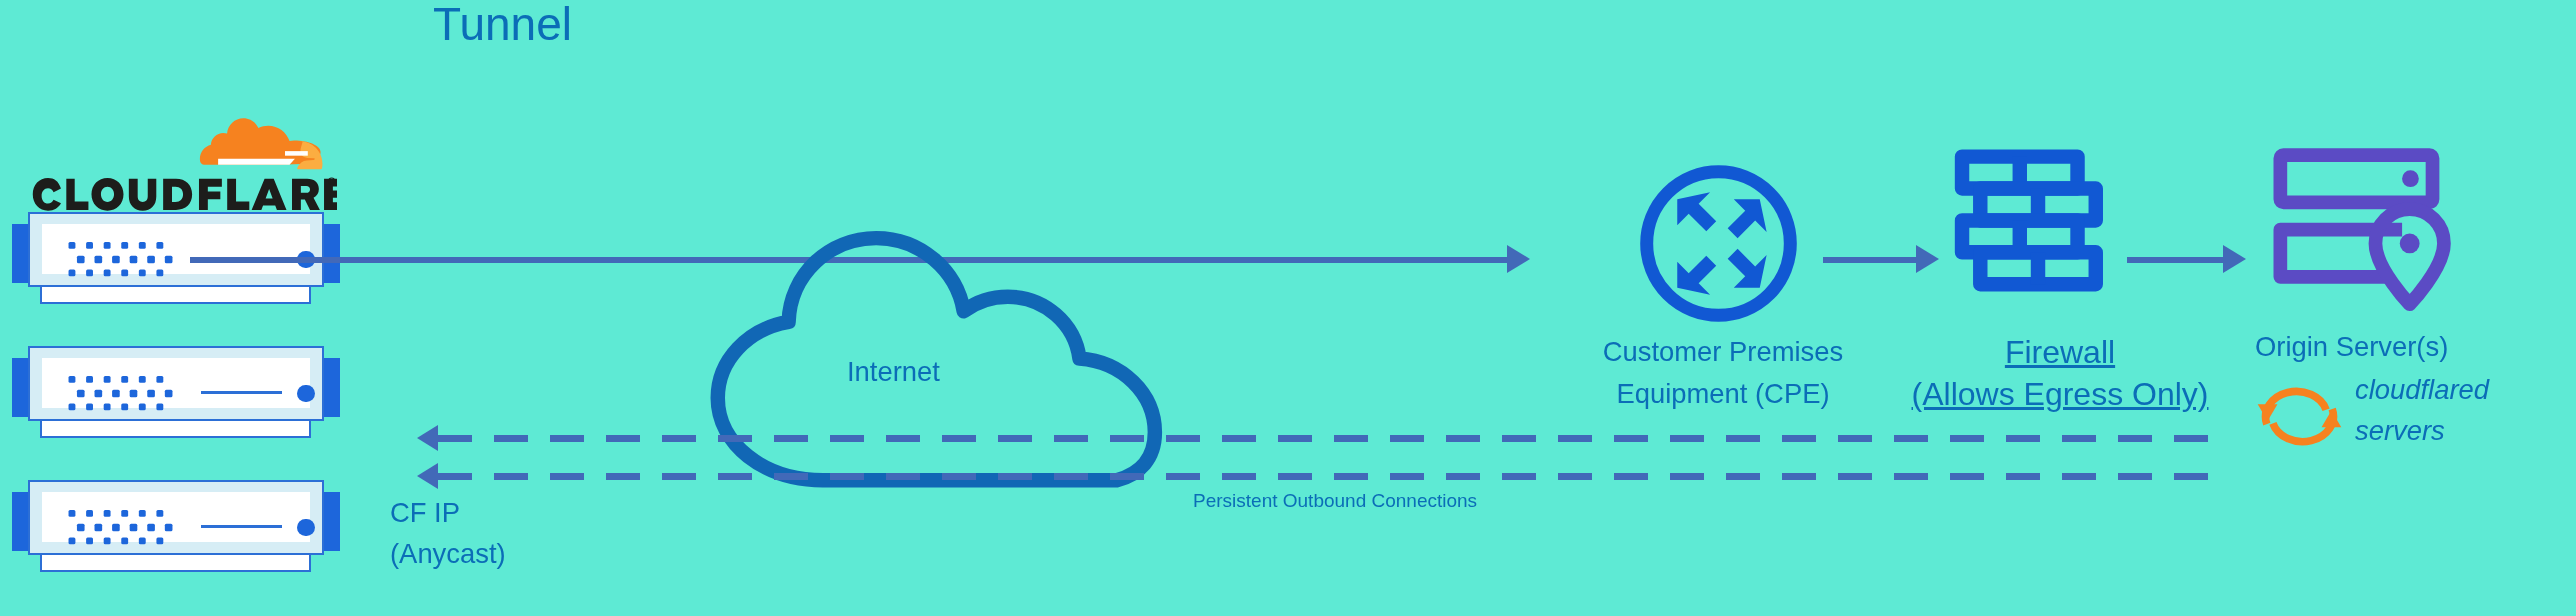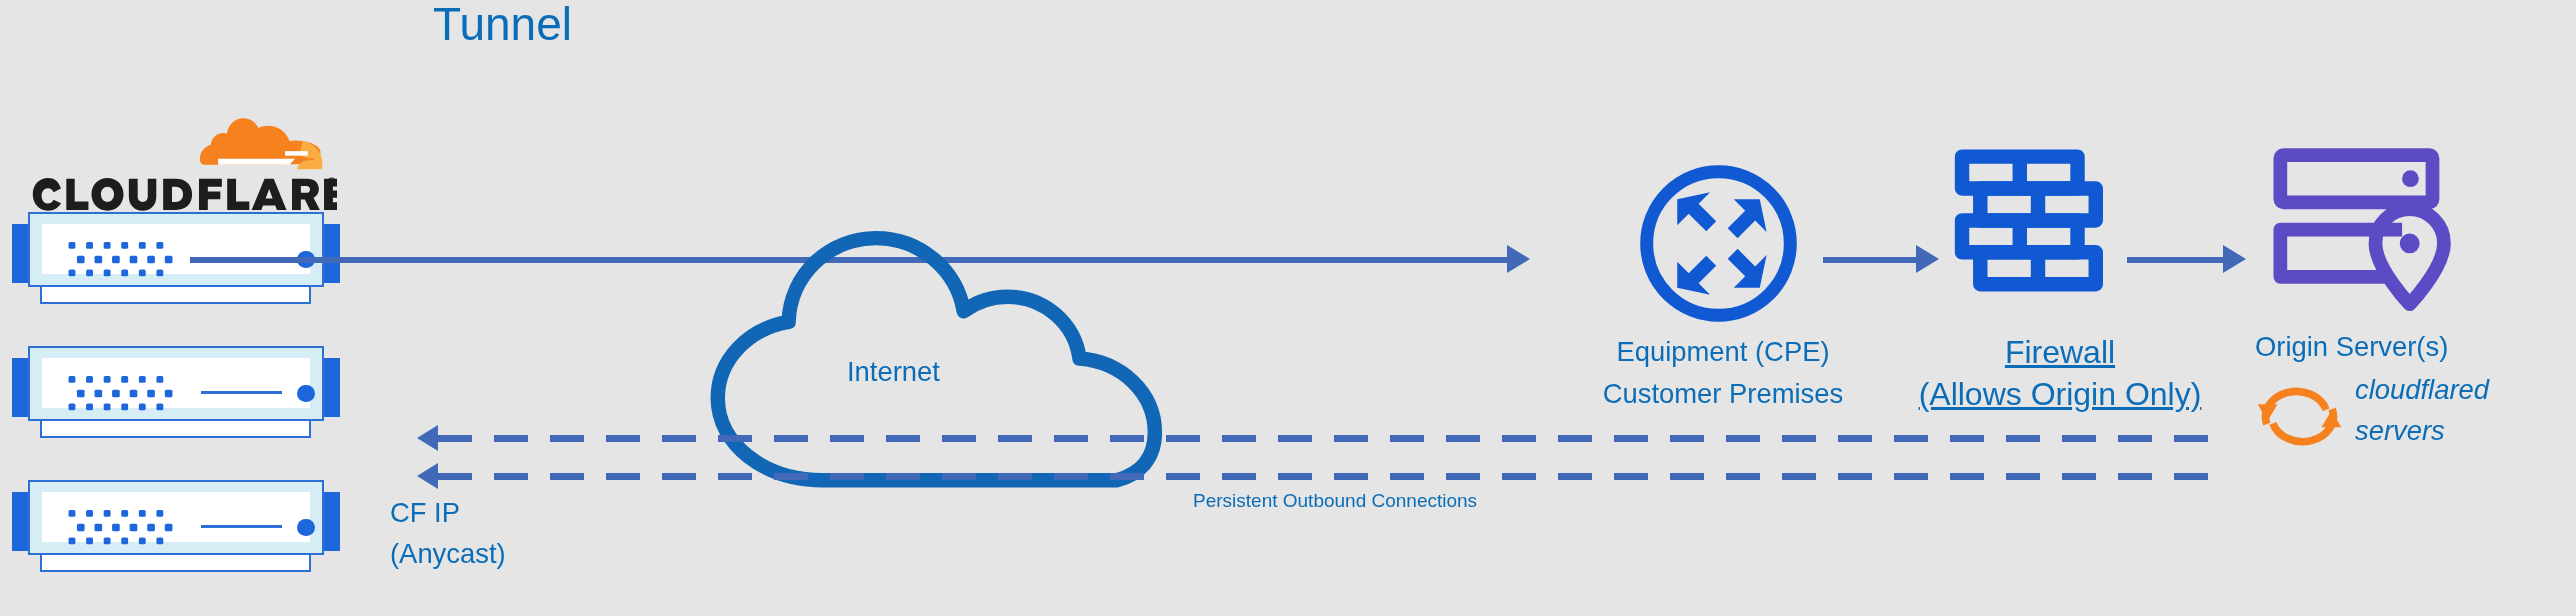--- a/index.html
+++ b/index.html
@@ -4,21 +4,21 @@
 <style>
   html,body{margin:0;padding:0;background:#ffffff;}
   body{
     font-family:"Liberation Sans","DejaVu Sans",sans-serif;
     -webkit-font-smoothing:antialiased;
   }
   #stage{
     position:relative;
     width:2576px;
     height:617px;
-    background:#e5e5e5;
+    background:#5eead4;
     overflow:hidden;
   }
   .abs{position:absolute;}
 
   
   #title{
     left:433px; top:-3px;
     font-size:46px;
     color:#0B6DB7;
     letter-spacing:0px;
@@ -323,42 +323,42 @@
       <path d="M54 50 L54 84 L69 69 L92 92 L105 79 L82 56 L97 41 Z"></path>
 
       <path d="M162 50 L128 50 L143 65 L120 88 L133 101 L156 78 L171 93 Z"></path>
 
       <path d="M54 166 L54 132 L69 147 L92 124 L105 137 L82 160 L97 175 Z"></path>
 
       <path d="M162 166 L128 166 L143 151 L120 128 L133 115 L156 138 L171 123 Z"></path>
     </g>
   </svg>
   <div class="abs" id="cpe-label">
+    <div>Customer Premises</div>
     <div>Equipment (CPE)</div>
-    <div>Customer Premises</div>
   </div>
 
   <div class="abs" id="a2-line"></div>
   <div class="abs" id="a2-head"></div>
 
   <svg class="abs" id="fw-icon" viewBox="0 0 216 204">
     <g fill="none" stroke="#1158D3" stroke-width="19" stroke-linejoin="round">
       <rect x="10" y="10" width="152" height="42"></rect>
       <line x1="86" y1="10" x2="86" y2="52"></line>
       <rect x="34" y="52" width="152" height="42"></rect>
       <line x1="110" y1="52" x2="110" y2="94"></line>
       <rect x="10" y="94" width="152" height="42"></rect>
       <line x1="86" y1="94" x2="86" y2="136"></line>
       <rect x="34" y="136" width="152" height="42"></rect>
       <line x1="110" y1="136" x2="110" y2="178"></line>
     </g>
   </svg>
   <div class="abs" id="fw-label">
     <div>Firewall</div>
-    <div>(Allows Origin Only)</div>
+    <div>(Allows Egress Only)</div>
   </div>
 
   <div class="abs" id="a3-line"></div>
   <div class="abs" id="a3-head"></div>
 
   <svg class="abs" id="origin-icon" viewBox="0 0 236 230">
     <g fill="none" stroke="#5B4BC4" stroke-width="18" stroke-linejoin="round">
       <rect x="12" y="12" width="200" height="62" rx="4"></rect>
       <path d="M172 110 H12 v62 h140"></path>
       <path d="M182 83 c-25 0-45 20-45 45 0 33 45 80 45 80 s45-47 45-80 c0-25-20-45-45-45z"></path>

